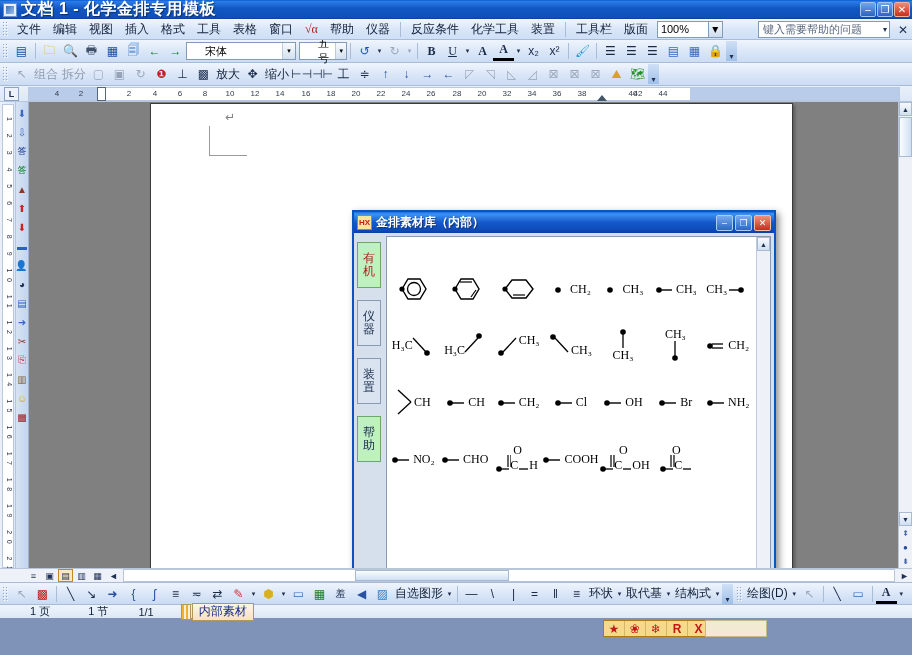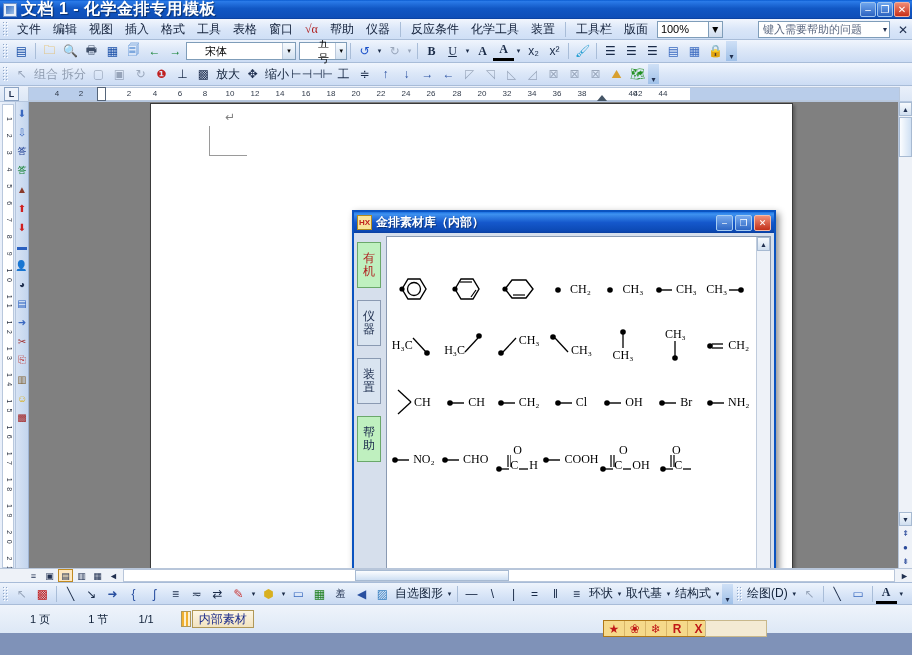--- a/index.html
+++ b/index.html
@@ -170,21 +170,21 @@
   .grid { position: absolute; left: 0; right: 16px; top: 0; bottom: 0; }
   .grow { position: absolute; left: 0; right: 0; height: 56px; display: flex; }
   .cell { flex: 1; display: flex; align-items: center; justify-content: center;
     position: relative; font-family: "Liberation Serif", "DejaVu Serif", serif; font-size: 12px; color: #000; }
   .cell svg { display:block; }
 
   
   .drawbar { height: 22px;
     background: linear-gradient(to bottom,#eef4fc 0%,#dbe7f8 50%,#c9daf2 100%);
     border-top: 1px solid #a8bcd8; display: flex; align-items: center; padding-left: 2px; }
-  .statusbar { height: 29px; background: linear-gradient(to bottom,#eff4fb,#dde8f6);
+  .statusbar { height: 14px; background: linear-gradient(to bottom,#eff4fb,#dde8f6);
     border-top: 1px solid #a8bcd8; display: flex; align-items: center; font-size: 11px; color: #102038; }
   .st-item { padding: 0 10px; white-space: nowrap; }
   .taskbtn { height: 18px; background: linear-gradient(to bottom,#fdf6e4,#f2e3c0);
     border: 1px solid #b09858; display: flex; align-items: center; padding: 0 6px;
     font-size: 12px; color: #1a2a8a; margin-left: 6px; }
   .float-pal { position: absolute; left: 603px; bottom: 18px; height: 17px;
     background: #f6d98a; border: 1px solid #b07818; display: flex; align-items: center; }
   .float-pal .pk { width: 21px; height: 15px; display:flex;align-items:center;justify-content:center;
     font-size: 12px; color: #c01818; border-right: 1px solid #d8b468; font-weight:bold;}
   .pal-tail { position:absolute; left: 705px; bottom: 18px; width: 62px; height: 17px;

